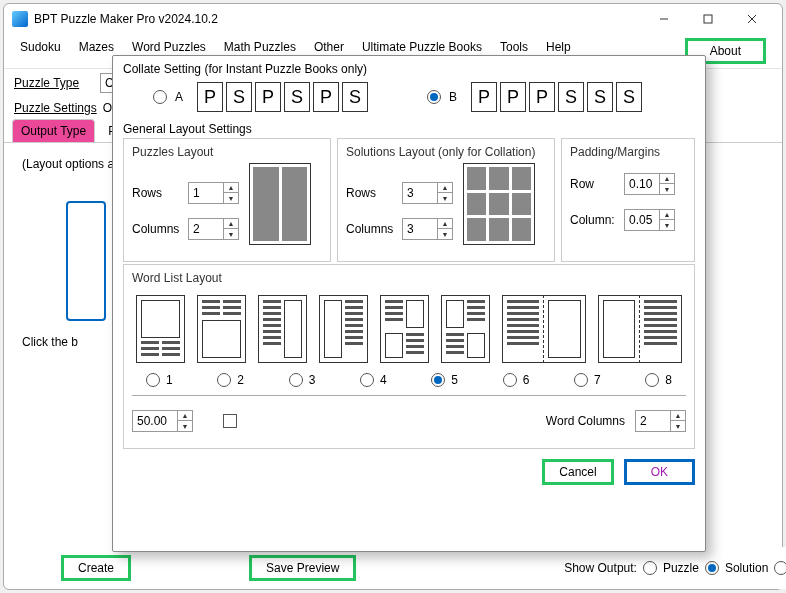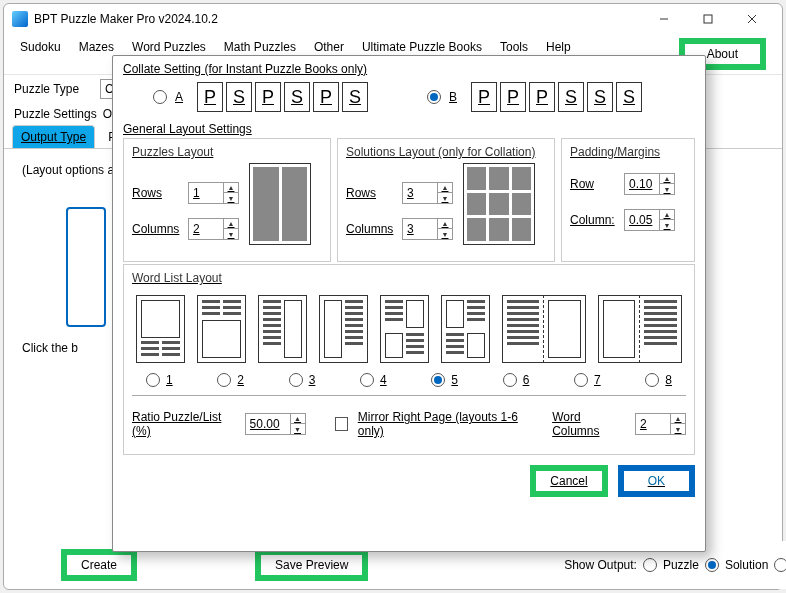--- a/index.html
+++ b/index.html
@@ -6,26 +6,26 @@
 body { margin: 0; background: #f0f0f0; width: 786px; height: 593px; overflow: hidden; color: #000; }
 .main { position: absolute; left:3px; top:3px; width:780px; height:587px; background:#fff; border:1px solid #aaa; border-radius:6px; }
 .titlebar { display:flex; align-items:center; height:30px; padding:0 8px; }
 .titlebar .icon { width:16px; height:16px; background:linear-gradient(135deg,#6cf,#06c); border-radius:2px; margin-right:6px; }
 .titlebar .spacer { flex:1; }
 .winbtn { width:44px; height:28px; display:flex; align-items:center; justify-content:center; color:#333; }
 .winbtn svg { width:10px; height:10px; }
 .menubar { display:flex; gap:18px; padding:4px 16px; border-bottom:1px solid #e5e5e5;}
 .menubar span { padding:2px 0; }
 .row { display:flex; align-items:center; gap:6px; padding:4px 10px; }
-.label { min-width:80px; }
+.label { min-width:80px;text-decoration:underline; }
 .tabs { display:flex; gap:4px; padding:0 8px; border-bottom:1px solid #ccc; }
 .tab { padding:4px 8px; border:1px solid transparent; border-bottom:none; border-radius:4px 4px 0 0; }
-.tab.active { border-color:#ccc; background:#0ea5e9;text-decoration:underline; }
-.btn { background:#fff; border:6px solid #22c55e; border-radius:0; padding:3px 14px; }
-.btn.primary { border-color:#0067c0; color:#0369a1; }
+.tab.active { border-color:#ccc; background:#ec4899; }
+.btn { background:#fff; border:3px solid #22c55e; border-radius:0; padding:3px 14px; }
+.btn.primary { border-color:#0067c0; color:#a21caf; }
 .tbox { border:1px solid #999; padding:1px 4px; background:#fff; min-width:50px; height:20px; display:inline-flex; align-items:center; }
 .spin { display:inline-flex; border:1px solid #999; height:22px; background:#fff;}
 .spin input { border:none; width:34px; text-align:left; padding:0 4px; outline:none; font-size:12px;}
 .spin .arrs { display:flex; flex-direction:column; border-left:1px solid #999;}
 .spin .arrs div { width:14px; height:10px; display:flex; align-items:center; justify-content:center; font-size:7px; line-height:7px; color:#333; border-bottom:1px solid #999;}
 .spin .arrs div:last-child{border-bottom:none;}
 .dialog { position:absolute; left:112px; top:55px; width:594px; height:497px; background:#fff; border:1px solid #888; box-shadow:6px 6px 12px rgba(0,0,0,.25); border-radius:2px;}
 .dtitlebar { display:flex; align-items:center; height:28px; padding:0 6px; border-bottom:1px solid #eee;}
 .dtitlebar .icon2 { width:14px; height:14px; margin-right:6px; background:#f3c14b; border:1px solid #b08800; }
 .dtitlebar .spacer{flex:1;}
@@ -112,21 +112,21 @@
      <span class="radio sel"></span>
      <span>Solution</span>
      <span class="radio"></span>
      <span>Both</span>
    </div>
  </div>
 </div>
 
 <div class="dialog">
 
- <div style="padding:6px 10px;text-decoration:underline;">
+ <div style="padding:6px 10px;">
 
   <div style="margin-bottom:6px;">Collate Setting (for Instant Puzzle Books only)</div>
   <div style="display:flex; align-items:center; gap:8px; padding-left:30px;">
     <span class="radio"></span>
     <span>A</span>
     <div style="display:flex; margin-left:6px;">
       <div class="collate-tile">P</div>
       <div class="collate-tile">S</div>
       <div class="collate-tile">P</div>
       <div class="collate-tile">S</div>
@@ -416,31 +416,29 @@
             <span class="radio"></span>
             <span>7</span>
           </span>
       <span style="display:flex;align-items:center;gap:6px;">
             <span class="radio"></span>
             <span>8</span>
           </span>
     </div>
     <hr style="border:none;border-top:1px solid #aaa;margin:6px 0 14px 0;">
     <div style="display:flex;align-items:center;gap:10px;">
-      <span>Ratio Puzzle/List (%)</span>
       <span class="spin">
             <input style="width: 44px;" value="50.00">
             <span class="arrs">
               <div>▲</div>
               <div>▼</div>
             </span>
           </span>
       <span style="width:10px"></span>
       <span class="check"></span>
-      <span>Mirror Right Page (layouts 1-6 only)</span>
       <span style="flex:1"></span>
       <span>Word Columns</span>
       <span class="spin">
             <input value="2" style="">
             <span class="arrs">
               <div>▲</div>
               <div>▼</div>
             </span>
           </span>
     </div>

